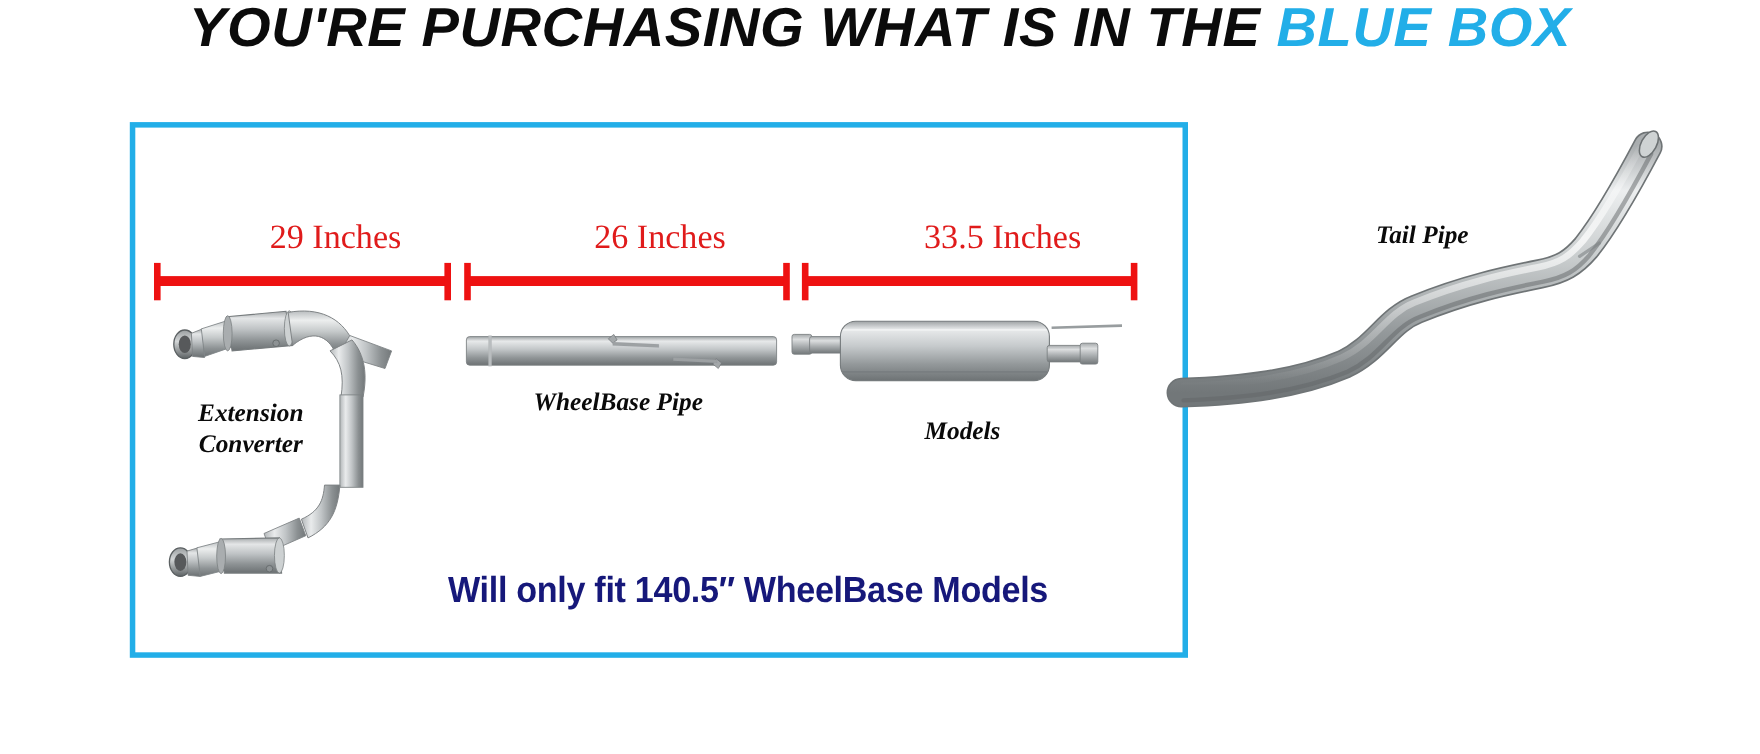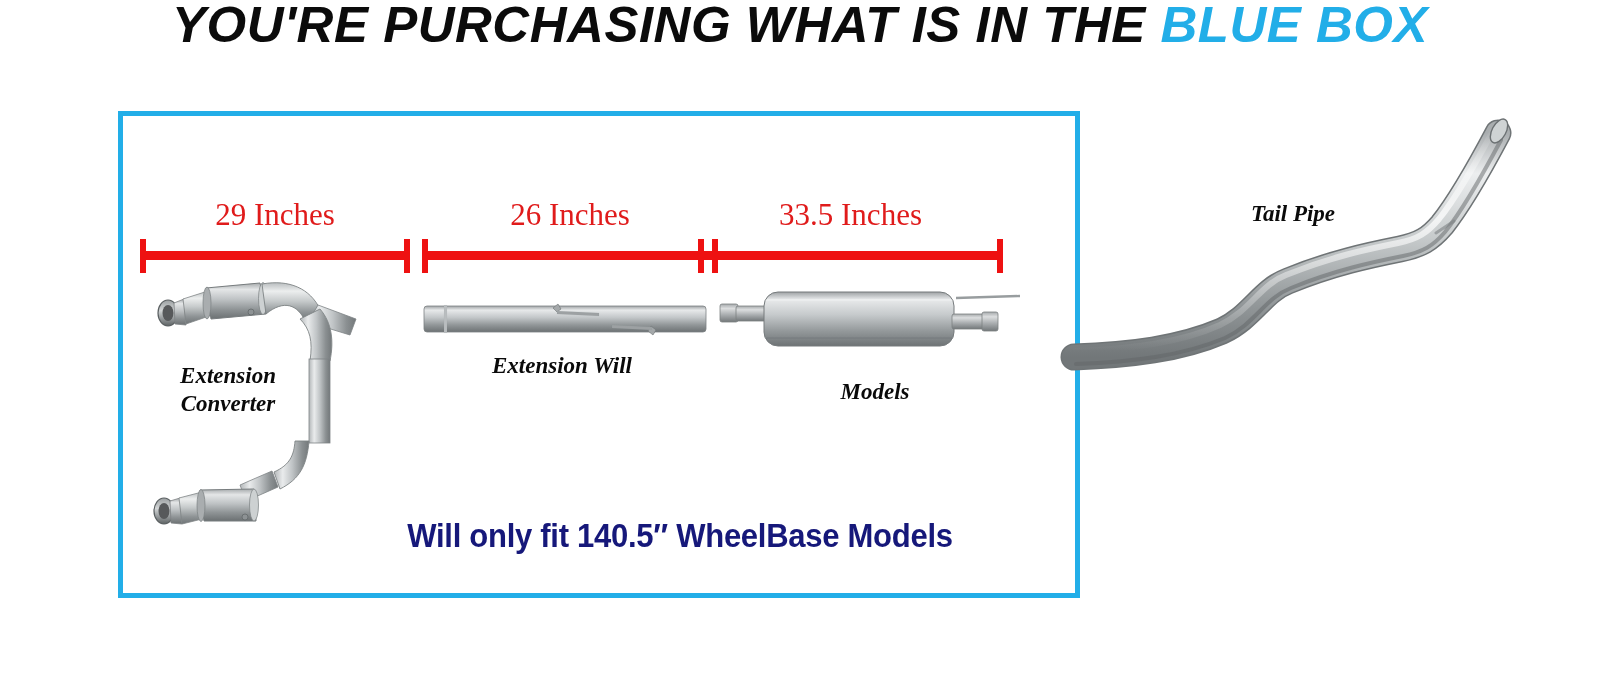--- a/index.html
+++ b/index.html
@@ -47,21 +47,21 @@
     left: 118px;
     top: 111px;
     width: 962px;
     height: 487px;
     border: 5px solid #22aee8;
     box-sizing: border-box;
     background: transparent;
   }
 
   
-  .dim-group { position: absolute; }
+  .dim-group { position: absolute; padding-left: 20px; }
   .dim-line {
     position: absolute;
     height: 9px;
     background: #ee1111;
     top: 19px;
   }
   .dim-tick {
     position: absolute;
     width: 6px;
     height: 34px;
@@ -306,31 +306,31 @@
     <div class="dim-tick" style="left:264px;"></div>
   </div>
 
   <div class="dim-group" style="left:422px; top:232px; width:296px; height:42px;">
     <div class="dim-label">26 Inches</div>
     <div class="dim-tick" style="left:0px;"></div>
     <div class="dim-line" style="left:3px; width:290px;"></div>
     <div class="dim-tick" style="left:290px;"></div>
   </div>
 
-  <div class="dim-group" style="left:698px; top:232px; width:305px; height:42px;">
+  <div class="dim-group" style="left:729px; top:232px; width:305px; height:42px;">
     <div class="dim-label">33.5 Inches</div>
     <div class="dim-tick" style="left:0px;"></div>
     <div class="dim-line" style="left:3px; width:299px;"></div>
     <div class="dim-tick" style="left:299px;"></div>
   </div>
 
   <div class="part-label" style="left:148px; top:362px; width:160px;">Extension
 Converter</div>
 
-  <div class="part-label" style="left:462px; top:352px; width:200px;">Extension Will</div>
+  <div class="part-label" style="left:462px; top:352px; width:200px;">WheelBase Pipe</div>
 
   <div class="part-label" style="left:800px; top:378px; width:150px;">Models</div>
 
   <div class="part-label" style="left:1218px; top:200px; width:150px;">Tail Pipe</div>
 
   <div id="fitment-note">Will only fit 140.5″ WheelBase Models</div>
 
 </div>
 
 </body></html>

